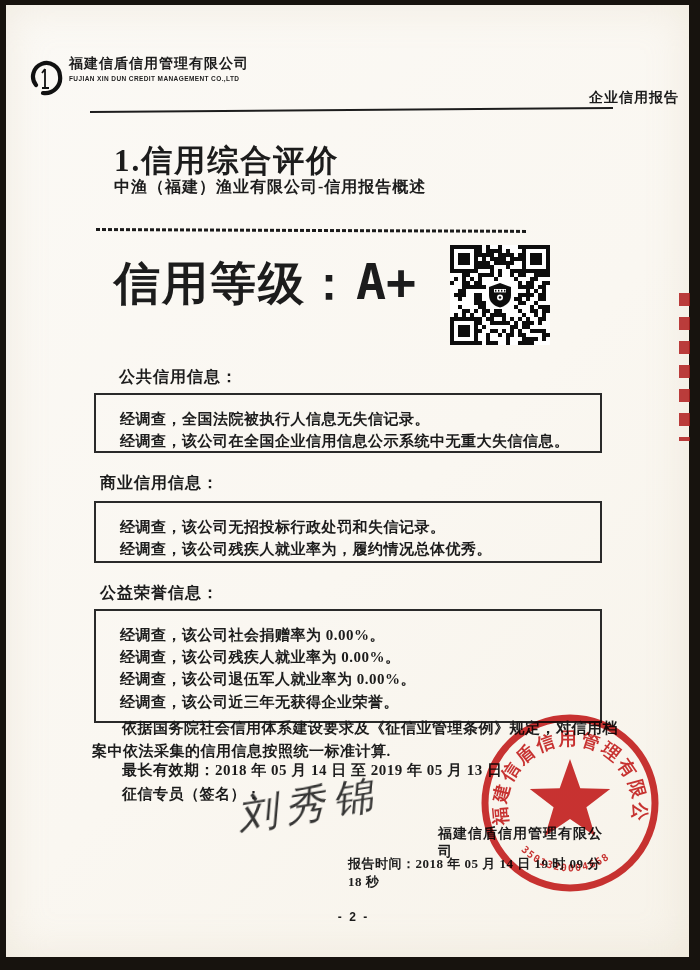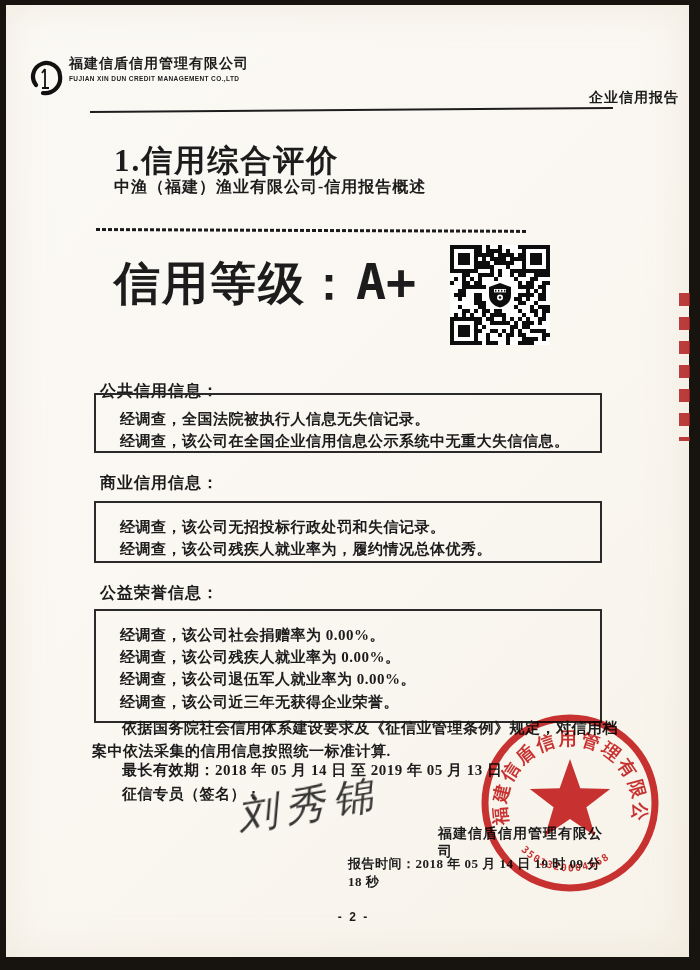--- a/index.html
+++ b/index.html
@@ -44,21 +44,21 @@
 
   
   .edge-mark{position:absolute;right:-1px;top:288px;width:11px;height:148px;opacity:.85;filter:blur(.4px);
     background:repeating-linear-gradient(180deg,#b01d1d 0 13px,rgba(0,0,0,0) 13px 24px);}
 
   
   .sec-label{position:absolute;left:10px;font-size:16px;font-weight:bold;letter-spacing:1px;}
   .sec-box{position:absolute;left:4px;width:508px;border:2px solid #2a2a2a;padding:13px 10px 12px 24px;box-sizing:border-box;}
   .sec-box .ln{font-size:15px;font-weight:bold;line-height:1.48;letter-spacing:.5px;}
 
-  .lab1{top:376px;} .box1{top:388px;height:60px;}
+  .lab1{top:362px;margin-left:19px;} .box1{top:388px;height:60px;}
   .lab2{top:468px;} .box2{top:496px;height:62px;}
   .lab3{top:578px;} .box3{top:604px;height:114px;}
 
   
   .policy{position:absolute;left:2px;top:712px;width:528px;font-size:15px;font-weight:bold;
     line-height:1.5;text-indent:2em;letter-spacing:.5px;}
   .validity{position:absolute;left:2px;top:756px;font-size:15px;font-weight:bold;text-indent:2em;letter-spacing:.5px;}
   .sign-row{position:absolute;left:2px;top:780px;font-size:15px;font-weight:bold;text-indent:2em;letter-spacing:.5px;}
   .signature{position:absolute;left:150px;top:772px;font-size:40px;font-weight:normal;
     transform:rotate(-9deg) skewX(-14deg);opacity:.88;letter-spacing:8px;filter:blur(.3px);}

